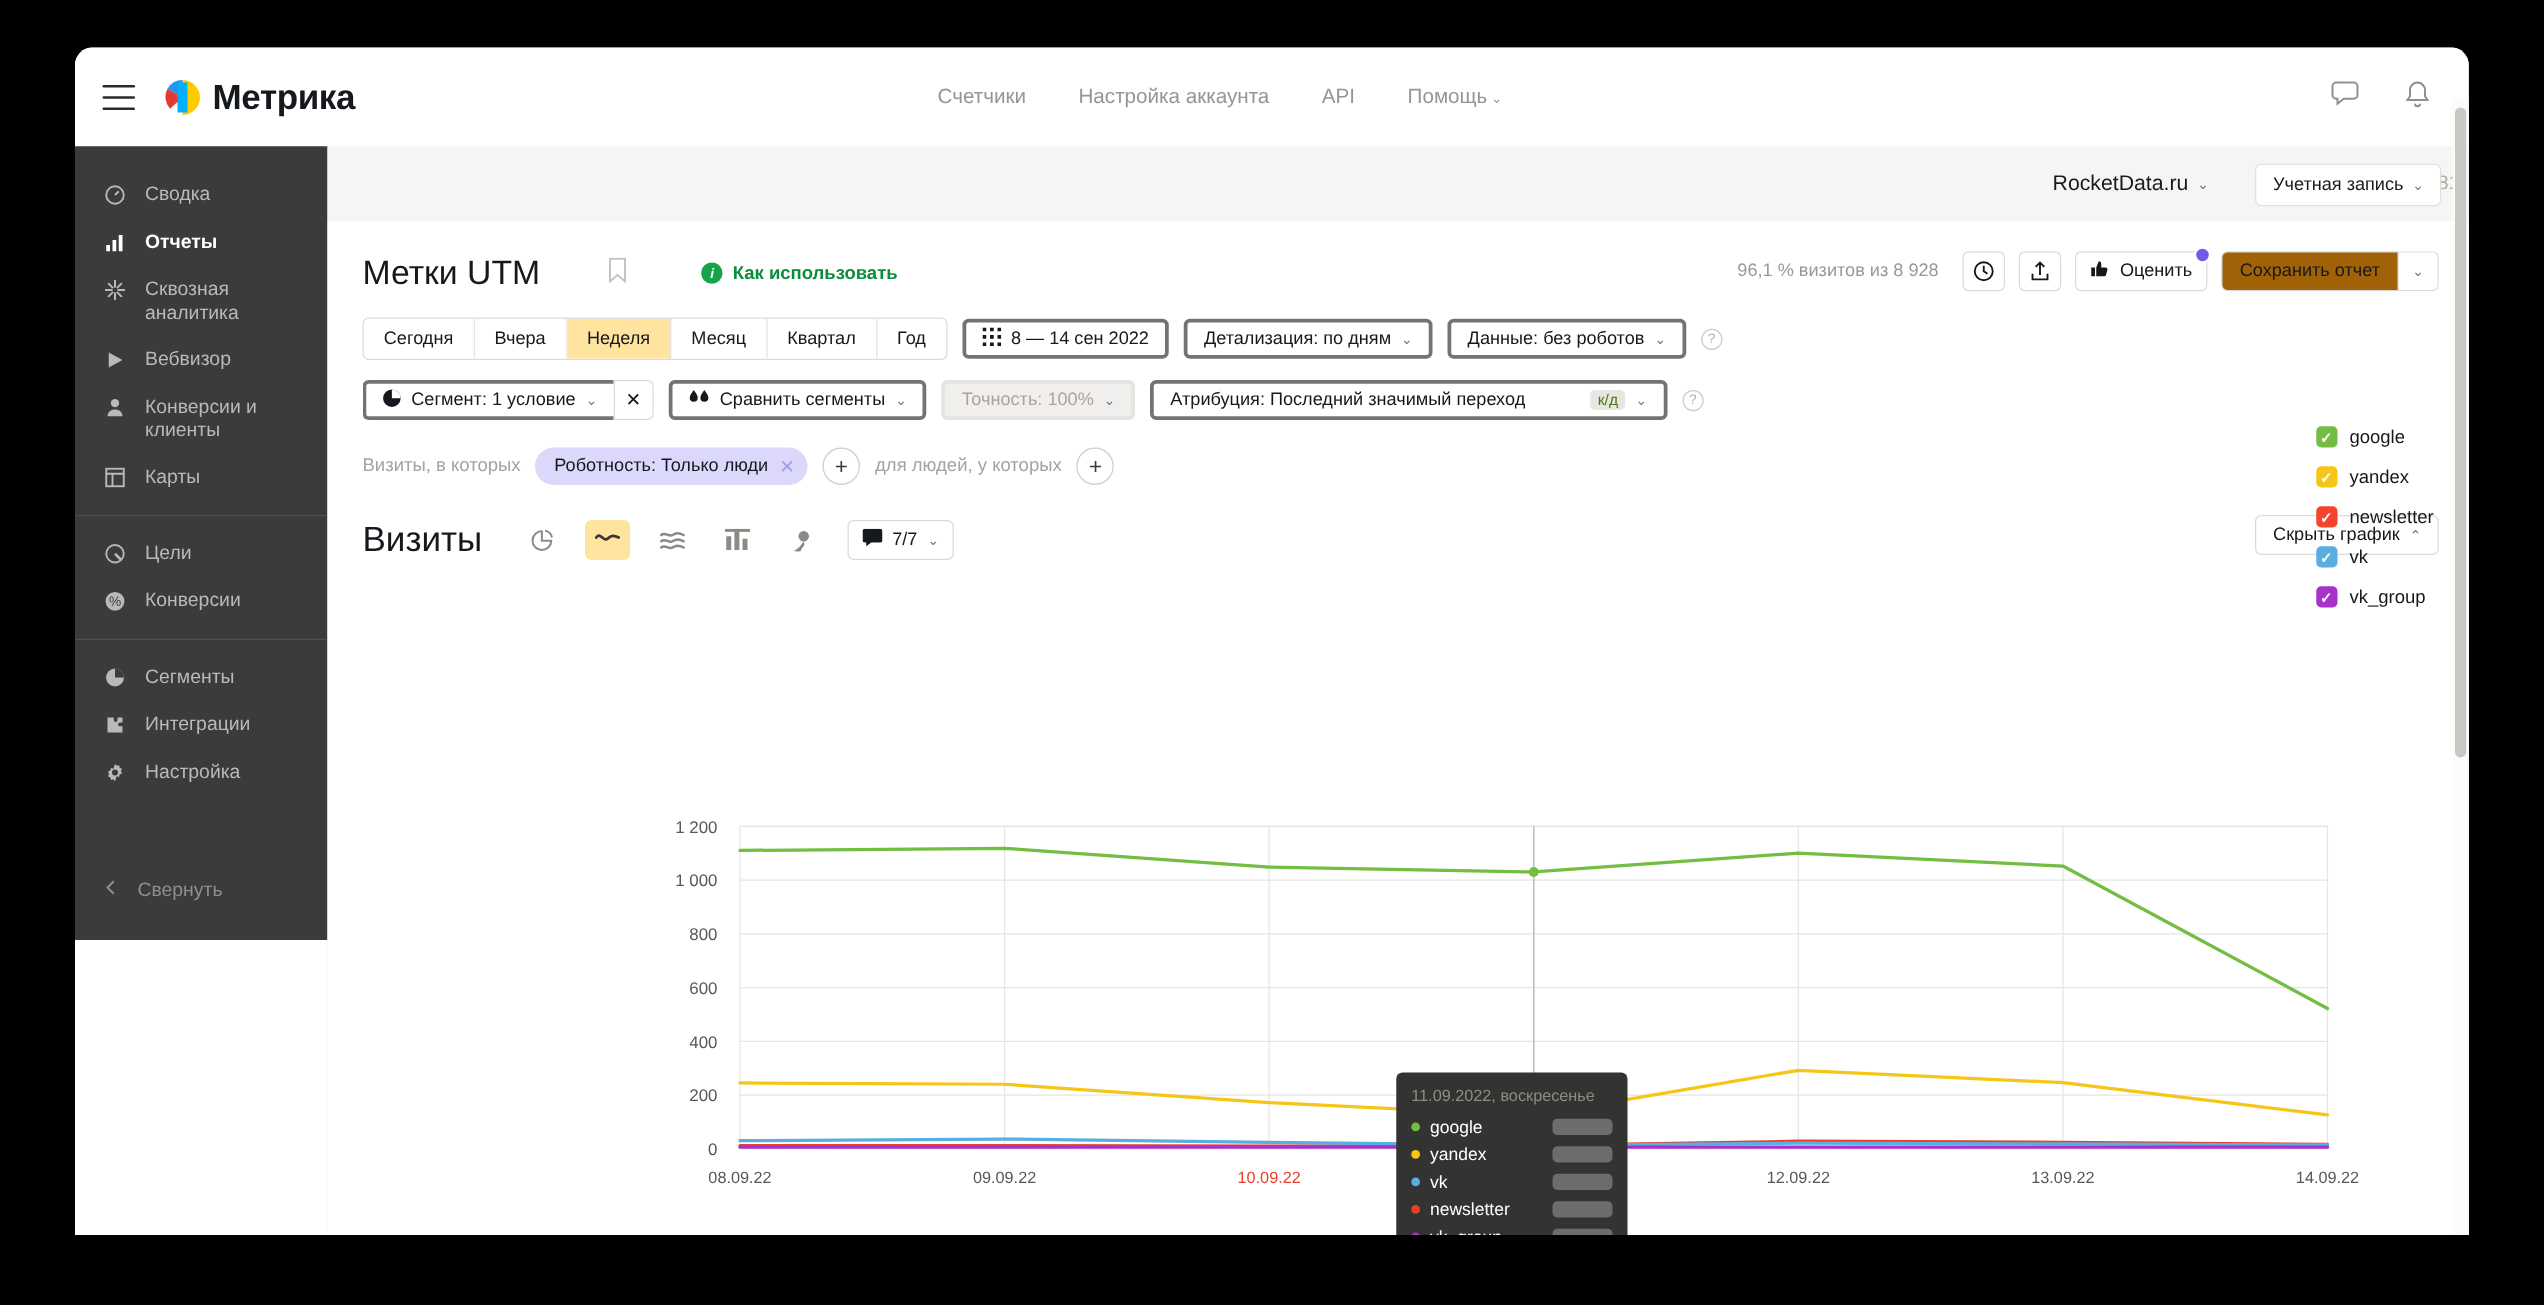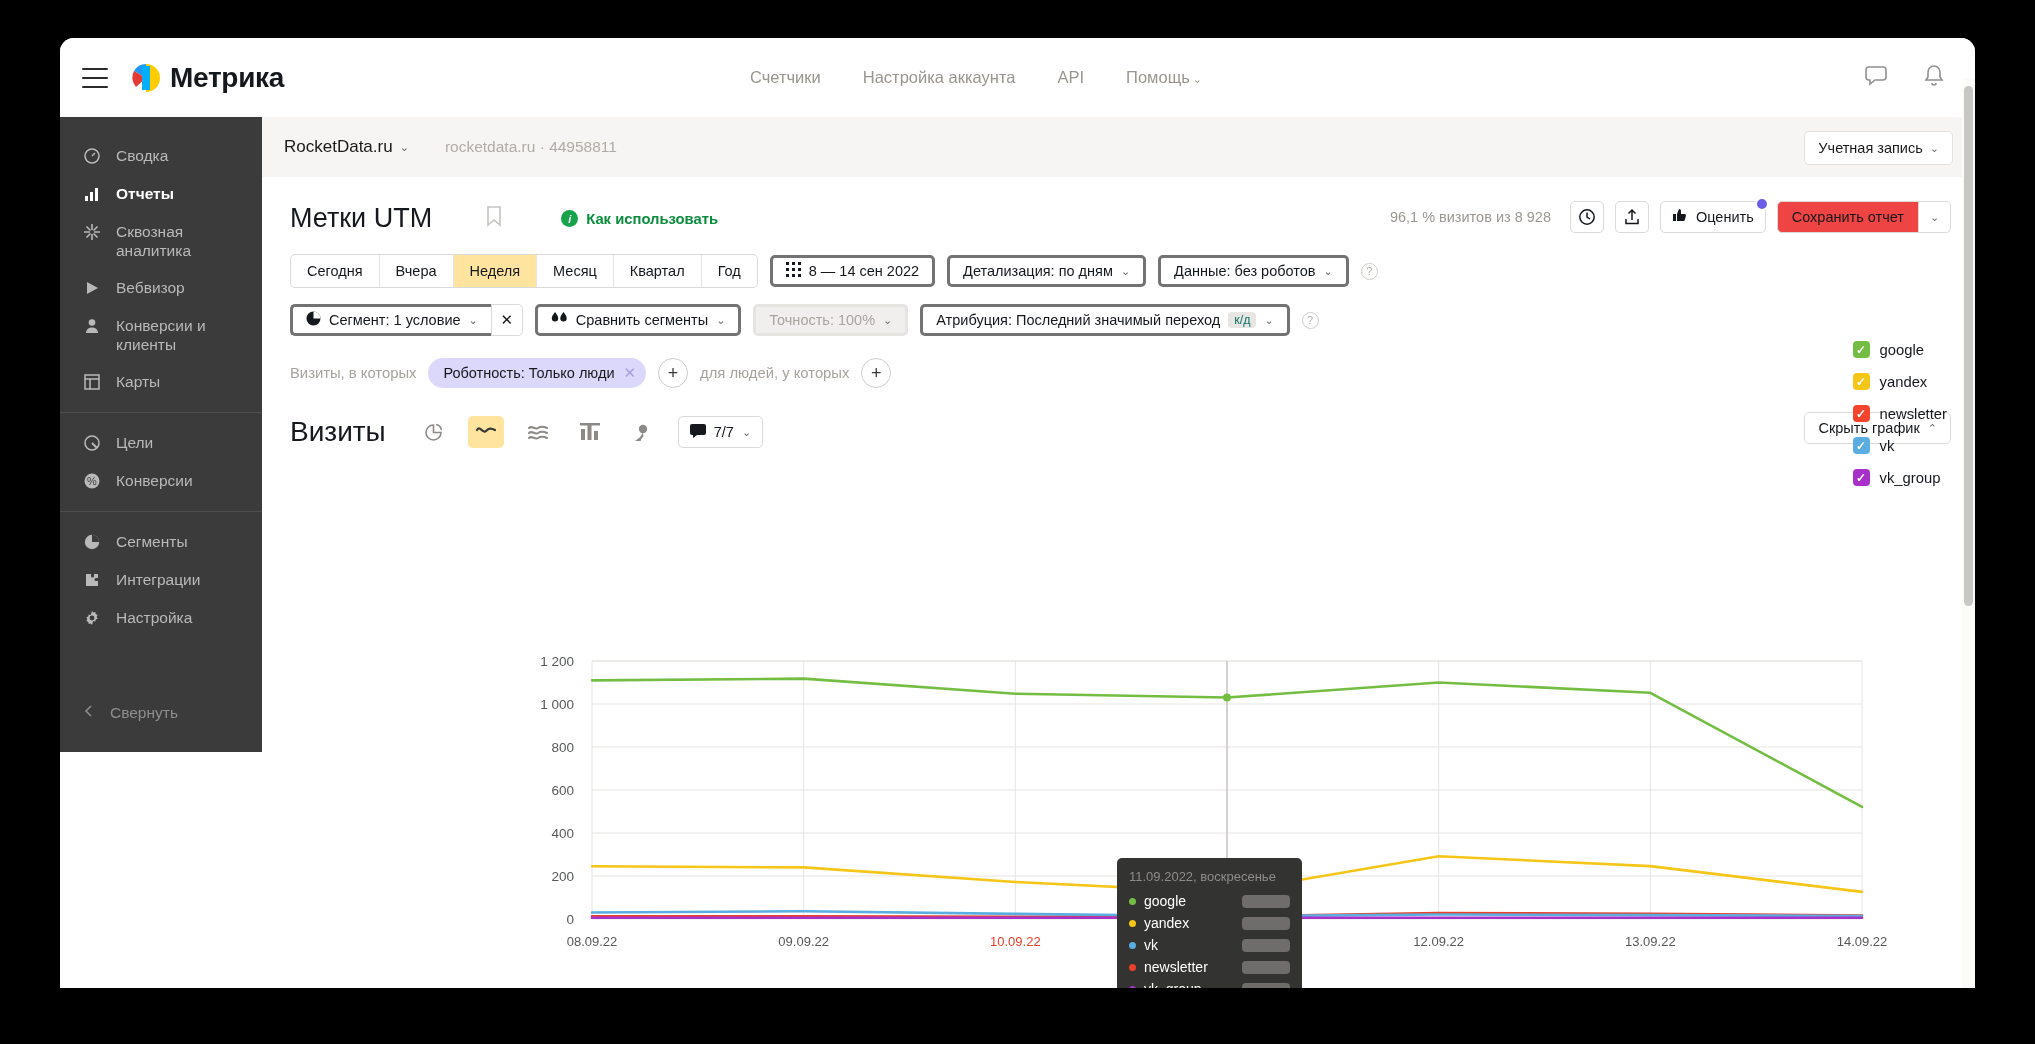--- a/index.html
+++ b/index.html
@@ -78,21 +78,21 @@
   }
   
   .content {
     position: absolute; left: 202px; top: 79px;
     width: 1713px; height: 871px;
     background: #f6f5f3;
     overflow: hidden;
   }
   .crumbs {
     display: flex; align-items: center;
-    height: 60px; padding: 0 0 0 22px;
+    height: 60px; padding: 0 0 0 22px; justify-content: flex-end;
   }
   .crumb-main { font-size: 17px; color: #1a1a1a; display:flex; align-items:center; gap:7px; cursor:pointer;}
   .crumb-sub { font-size: 15.5px; color: #b0aca6; margin-left: 36px; }
   .acct-btn {
     position: absolute; right: 22px; top: 14px;
     background: #fff; border: 1px solid #e3e1de; border-radius: 5px;
     padding: 8px 13px; font-size: 14.5px; color: #1a1a1a;
     display: flex; align-items: center; gap: 7px; cursor: pointer; margin-left: 13px;
   }
   .panel {
@@ -130,21 +130,21 @@
     height: 32px; border: 1px solid #dcdad7; border-radius: 5px; background: #fff;
     padding: 0 11px; display: flex; align-items: center; gap: 6px;
     font-size: 14.5px; color: #15181c; cursor: pointer; position: relative;
   }
   .rate-badge {
     position: absolute; right: -4px; top: -5px;
     width: 14px; height: 14px; border-radius: 50%;
     background: #6c5ce7; border: 2px solid #fff;
   }
   .save-btn {
-    height: 32px; border: 1px solid #dcdad7; border-radius: 5px 0 0 5px; background: #ef4444;
+    height: 32px; border: 1px solid #dcdad7; border-radius: 5px 0 0 5px; background: #a16207;
     padding: 0 14px; display: flex; align-items: center;
     font-size: 14.5px; color: #15181c; cursor: pointer;
   }
   .save-caret {
     height: 32px; width: 32px; border: 1px solid #dcdad7; border-left: none;
     border-radius: 0 5px 5px 0; background: #fff;
     display: flex; align-items: center; justify-content: center; cursor: pointer;
   }
   
   .filters { padding: 20px 0 0 28px; display: flex; align-items: center; gap: 12px; }
@@ -171,21 +171,21 @@
   .filters2 { padding: 16px 0 0 28px; display: flex; align-items: center; gap: 12px; }
   .seg-group { display: flex; align-items: stretch; }
   .seg-group .pill { border-radius: 5px 0 0 5px; border-right: none; }
   .seg-x {
     width: 32px; height: 32px; border: 1px solid #dcdad7; border-radius: 0 5px 5px 0;
     background: #fff; display: flex; align-items: center; justify-content: center;
     cursor: pointer; color: #15181c; font-size: 15px;
   }
   .kd-chip {
     background: #e8e6e3; border-radius: 4px; padding: 1px 6px;
-    font-size: 12.5px; color: #0f766e;
+    font-size: 12.5px; color: #4d7c0f; margin-left: 44px;
   }
   
   .visrow { padding: 22px 0 0 28px; display: flex; align-items: center; gap: 12px; }
   .vis-label { font-size: 14.8px; color: #a6a29d; }
   .chip-purple {
     background: #dcd8fb; border-radius: 16px; height: 30px;
     padding: 0 10px 0 15px; display: flex; align-items: center; gap: 9px;
     font-size: 14.5px; color: #15181c; cursor: pointer;
   }
   .chip-purple .x { color: #a49ee0; font-size: 15px; }

